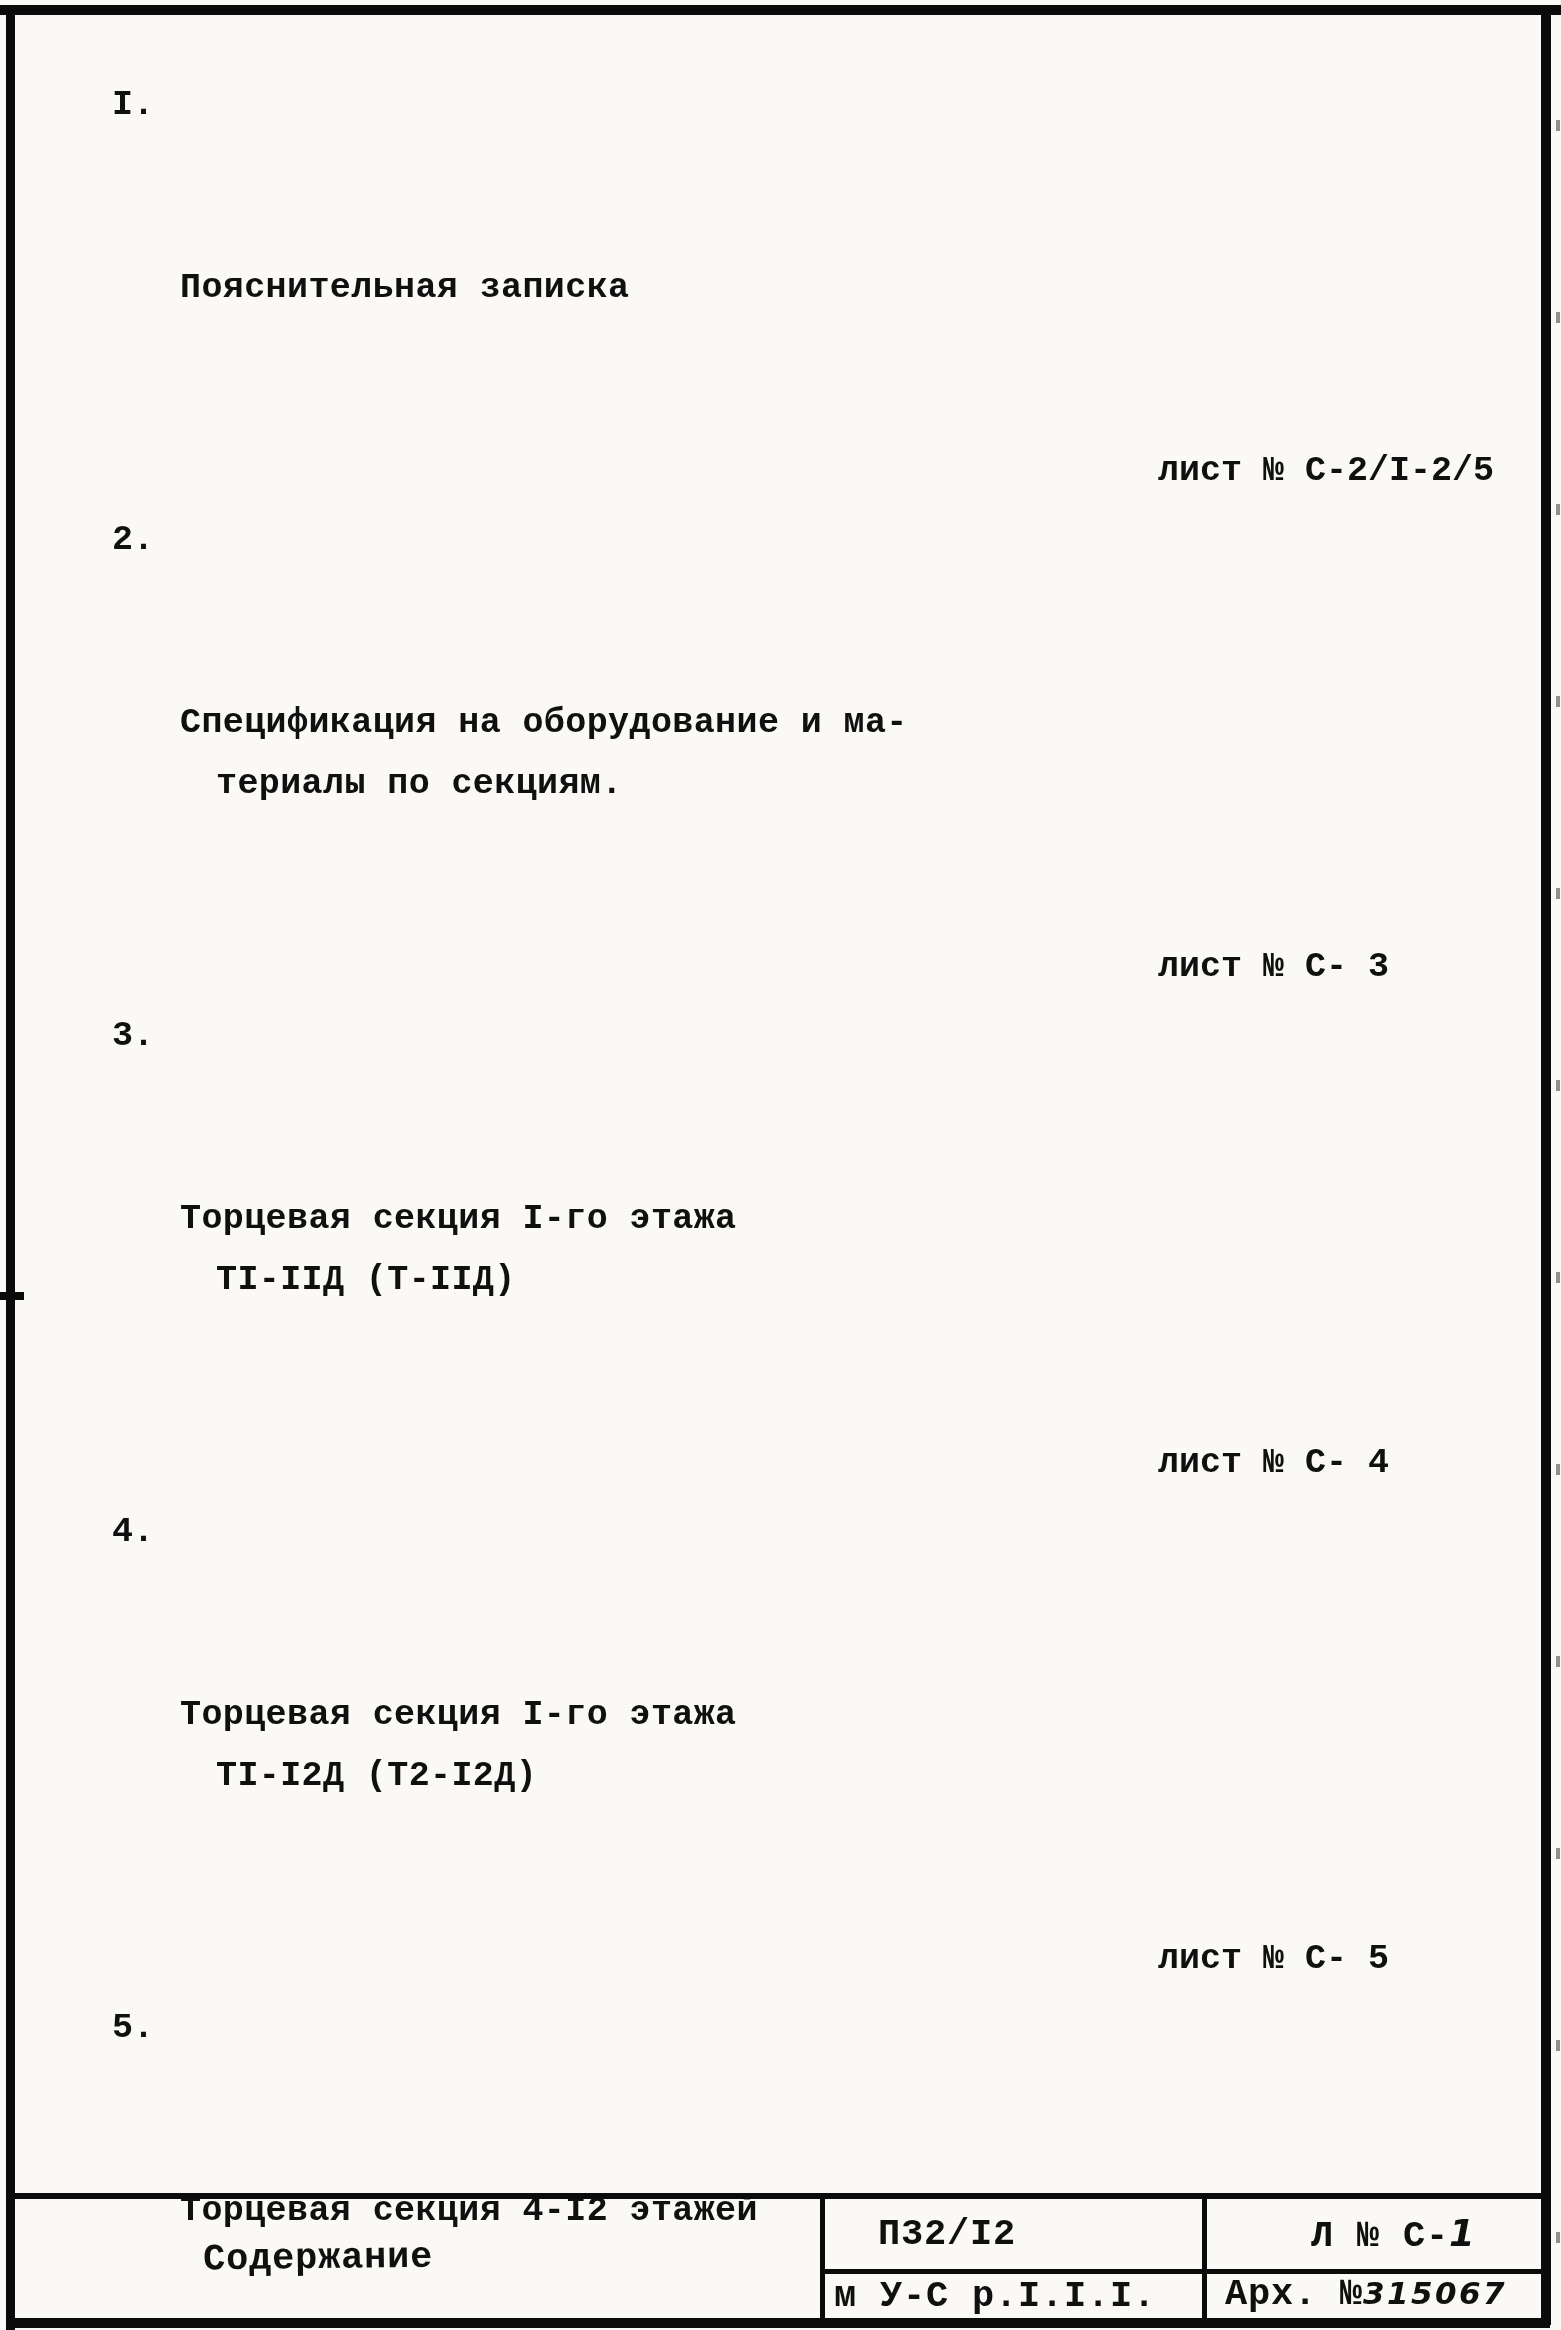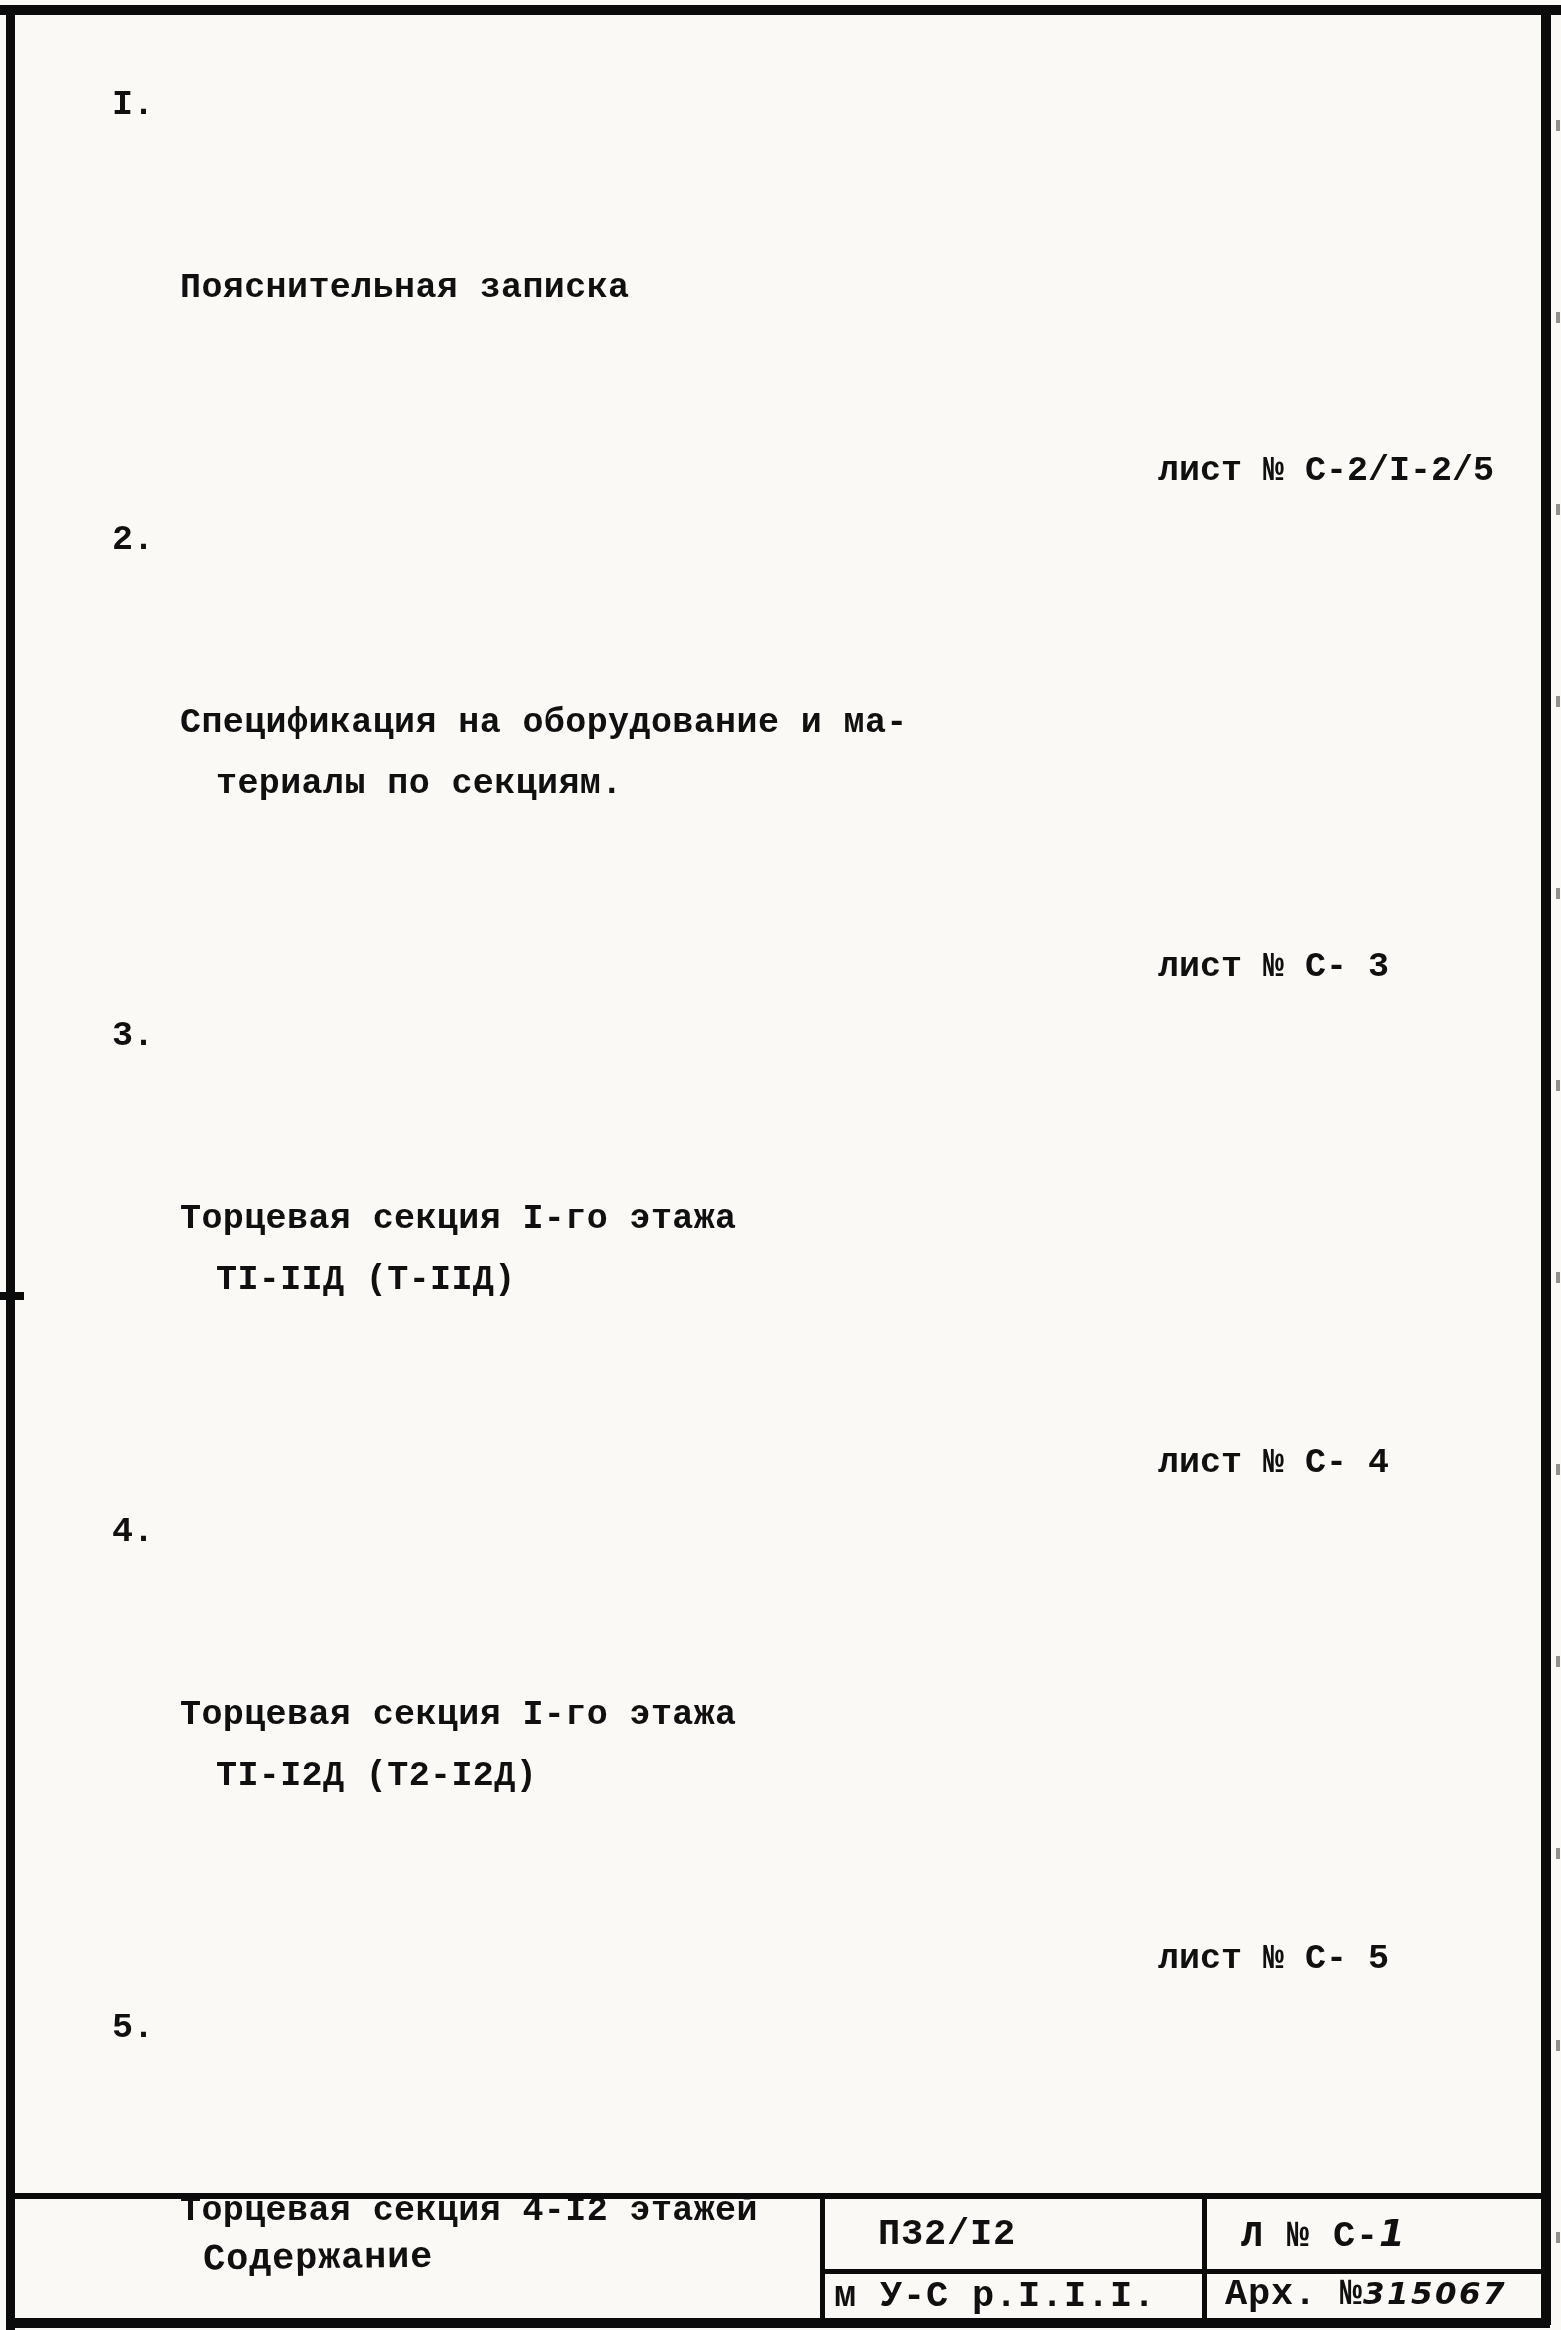--- a/index.html
+++ b/index.html
@@ -24,21 +24,21 @@
   .line.cont{padding-left:36px;}
   .sheet{position:absolute;left:1113px;bottom:0;white-space:pre;margin-left:45px;}
   .hand{
     font-family:"DejaVu Sans",sans-serif;font-style:italic;font-weight:700;
     letter-spacing:1.6px;
   }
   
   .tb-text{position:absolute;font-size:37px;line-height:48px;letter-spacing:0.8px;white-space:pre;}
   .tb-title{left:203px;top:2234px;transform:rotate(-0.7deg);}
   .tb-series{left:878px;top:2210px;}
-  .tb-sheet{left:1241px;top:2210px;}
+  .tb-sheet{left:1311px;top:2210px;}
   .tb-dept{left:834px;top:2272px;}
   .tb-arch{left:1225px;top:2269px;}
   .hand-big{font-size:31px;letter-spacing:2.4px;}
 </style>
 </head>
 <body>
 
 <div class="page">
 
   <div class="bar" style="left:0;top:4.8px;width:1562px;height:10.4px;"></div>

